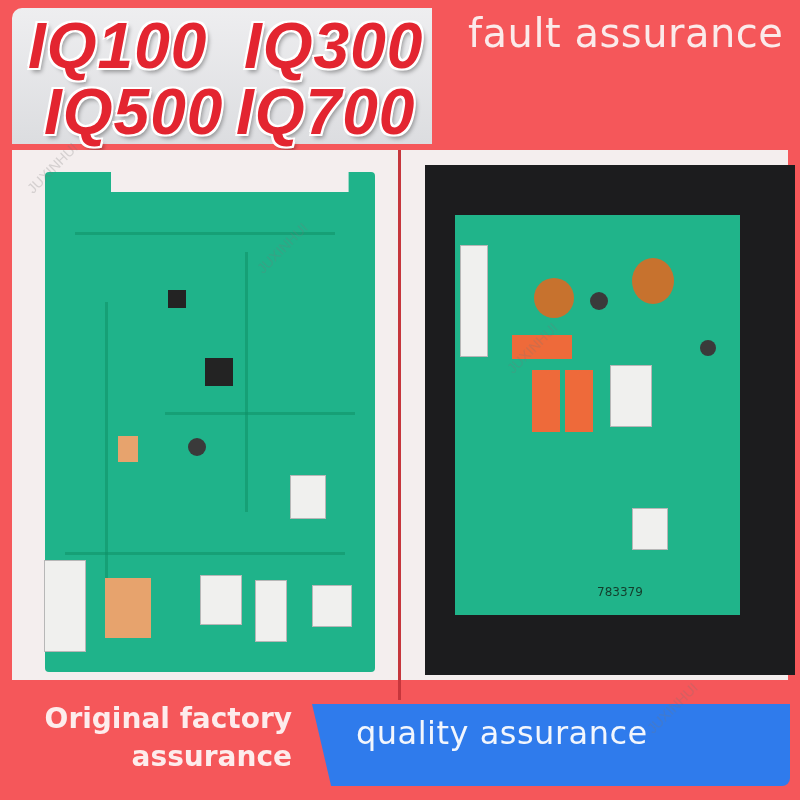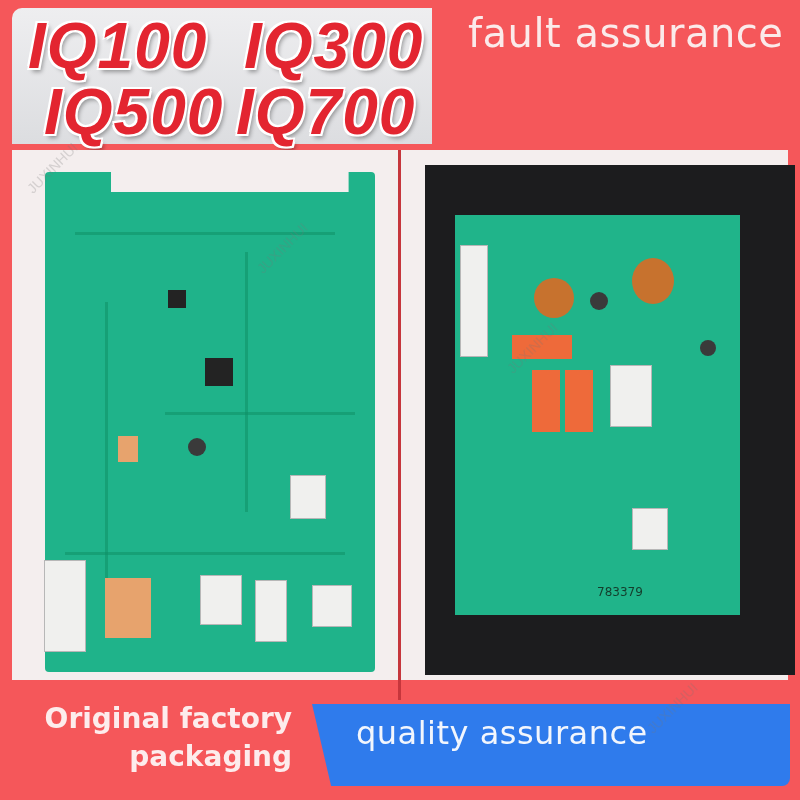--- a/index.html
+++ b/index.html
@@ -76,21 +76,21 @@
   <div class="comp orange" style="left:512px;top:335px;width:60px;height:24px;"></div>
   <div class="comp orange" style="left:532px;top:370px;width:28px;height:62px;"></div>
   <div class="comp orange" style="left:565px;top:370px;width:28px;height:62px;"></div>
   <div class="comp relay" style="left:610px;top:365px;width:40px;height:60px;"></div>
   <div class="comp relay" style="left:632px;top:508px;width:34px;height:40px;"></div>
   <div class="label-783">783379</div>
 
   <div class="factory-tab"></div>
   <div class="factory-text">
     <div>Original factory</div>
-    <div>packaging</div>
+    <div>assurance</div>
   </div>
   <div class="qa-banner"></div>
   <div class="qa-text">quality assurance</div>
 
   <div class="watermark" style="left:20px;top:160px;">JUXINHUI</div>
   <div class="watermark" style="left:250px;top:240px;">JUXINHUI</div>
   <div class="watermark" style="left:500px;top:340px;">JUXINHUI</div>
   <div class="watermark" style="left:640px;top:700px;">JUXINHUI</div>
 </div>
 

